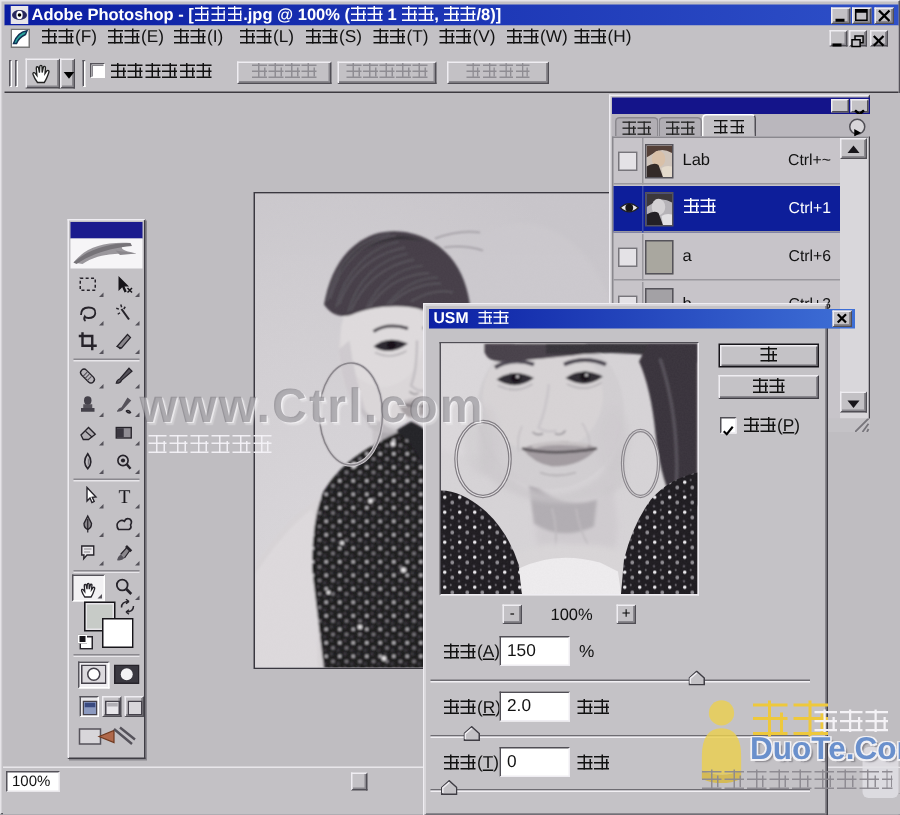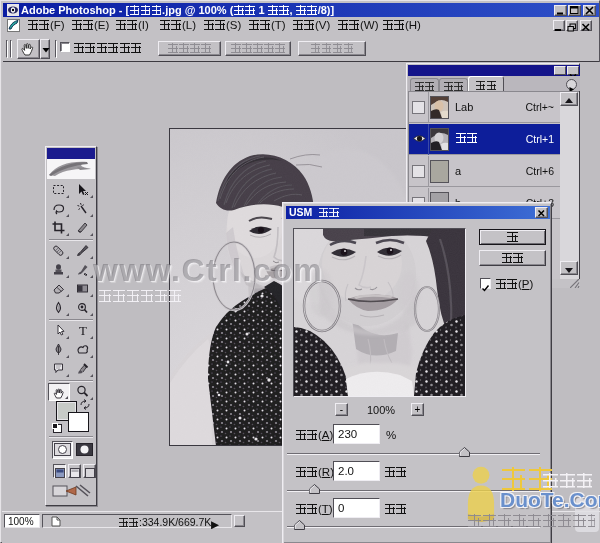--- a/index.html
+++ b/index.html
@@ -398,21 +398,21 @@
  </div>
 
  <div class="abs" style="left:1px;top:215px;width:172px;height:9px;background:#c4c2c6">
   <svg class="abs" style="right:0;bottom:0" width="10" height="9" viewBox="0 0 10 9">
           <path d="M9 0 L0 9 M9 3.5 L5 9 M9 7 L8 9" stroke="#77757b" stroke-width="1.2"></path>
         </svg>
  </div>
 </div>
 
 <div id="dlg" class="abs" style="left:281px;top:201px;width:270px;height:342px;background:#c4c2c6;border-top:1px solid #efedf2;border-left:1px solid #efedf2;border-right:1px solid #3f3d44;border-bottom:1px solid #3f3d44;box-shadow:inset 1px 1px 0 #d8d6da,inset -1px -1px 0 #8a888e;z-index:5">
- <div class="abs" style="left:3px;top:3px;width:264px;height:13px;background:linear-gradient(90deg,#0c20a4,#3e6fd6);color:#fff;font-size:10.5px;font-weight:bold;line-height:13px">
+ <div class="abs" style="left:3px;top:3px;width:284px;height:13px;background:linear-gradient(90deg,#0c20a4,#3e6fd6);color:#fff;font-size:10.5px;font-weight:bold;line-height:13px">
   <span style="position:absolute;left:3px;top:0">USM&nbsp;&nbsp;<i class="z" style="margin-top:1px"></i><i class="z" style="margin-top:1px"></i></span>
   <div class="abs" style="right:2px;top:1px;width:13px;height:11px;background:#c4c2c6;border-top:1px solid #efedf2;border-left:1px solid #efedf2;border-right:1px solid #504e55;border-bottom:1px solid #504e55;box-shadow:inset -1px -1px 0 #8a888e"><svg width="11" height="9" viewBox="0 0 11 9">
             <path d="M2.5 1.5 L8 7 M8 1.5 L2.5 7" stroke="#000" stroke-width="1.5"></path>
           </svg></div>
  </div>
 
  <div class="abs" style="left:10px;top:25px;width:173px;height:169px;border-top:1px solid #504e55;border-left:1px solid #504e55;border-right:1px solid #efedf2;border-bottom:1px solid #efedf2;background:#d8d5d8">
   <svg width="171" height="167" viewBox="0 0 171 167">
  <defs>
   <pattern id="seq2" width="10" height="10" patternUnits="userSpaceOnUse">
@@ -488,21 +488,21 @@
           </filter>
  <rect width="171" height="167" filter="url(#grain)" opacity="0.10"></rect>
 </svg>
  </div>
 
  <div class="abs btn" style="left:52px;top:200px;width:13px;height:13px;font-size:10px;text-align:center;line-height:11px">-</div>
  <span class="abs" style="left:84px;top:201px;font-size:11px;color:#111">100%</span>
  <div class="abs btn" style="left:128px;top:200px;width:13px;height:13px;font-size:10px;text-align:center;line-height:11px">+</div>
 
  <span class="abs" style="left:12px;top:226px;font-size:11.5px;color:#111"><i class="z"></i><i class="z"></i>(<u>A</u>):</span>
- <div class="abs" style="left:50px;top:221px;width:47px;height:20px;background:#fff;border-top:1.5px solid #504e55;border-left:1.5px solid #504e55;border-right:1px solid #efedf2;border-bottom:1px solid #efedf2;font-size:11.5px;padding:3px 0 0 4px;color:#111">230</div>
+ <div class="abs" style="left:50px;top:221px;width:47px;height:20px;background:#fff;border-top:1.5px solid #504e55;border-left:1.5px solid #504e55;border-right:1px solid #efedf2;border-bottom:1px solid #efedf2;font-size:11.5px;padding:3px 0 0 4px;color:#111">150</div>
  <span class="abs" style="left:103px;top:226px;font-size:11.5px;color:#111">%</span>
  <div class="abs" style="left:4px;top:250px;width:253px;height:2px;border-top:1px solid #6e6c72;border-bottom:1px solid #f2f0f4"></div>
  <svg class="abs" style="left:176px;top:244px" width="11" height="10" viewBox="0 0 11 10">
         <path d="M5.5 0.5 L10.5 5 L10.5 9.5 L0.5 9.5 L0.5 5 Z" fill="#c4c2c6" stroke="#3f3d44" stroke-width="1"></path>
         <path d="M5.5 1.5 L1.2 5.3 L1.2 8.7" fill="none" stroke="#f0eef2" stroke-width="1"></path>
       </svg>
 
  <span class="abs" style="left:12px;top:263px;font-size:11.5px;color:#111"><i class="z"></i><i class="z"></i>(<u>R</u>):</span>
  <div class="abs" style="left:50px;top:258px;width:47px;height:20px;background:#fff;border-top:1.5px solid #504e55;border-left:1.5px solid #504e55;border-right:1px solid #efedf2;border-bottom:1px solid #efedf2;font-size:11.5px;padding:3px 0 0 4px;color:#111">2.0</div>
  <span class="abs" style="left:101px;top:263px;font-size:11.5px;color:#111"><i class="z"></i><i class="z"></i></span>
@@ -524,28 +524,20 @@
  <div class="abs" style="left:196px;top:26px;width:67px;height:16px;background:#c4c2c6;border:1px solid #17151a;box-shadow:inset 1px 1px 0 #efedf2,inset -1px -1px 0 #6e6c72;text-align:center;font-size:11.5px;padding-top:1px;color:#111"><i class="z"></i></div>
  <div class="abs" style="left:196px;top:47px;width:67px;height:16px;background:#c4c2c6;border-top:1px solid #efedf2;border-left:1px solid #efedf2;border-right:1px solid #3f3d44;border-bottom:1px solid #3f3d44;box-shadow:inset -1px -1px 0 #8a888e;text-align:center;font-size:11.5px;padding-top:1px;color:#111"><i class="z"></i><i class="z"></i></div>
  <div class="abs" style="left:197px;top:75px;width:11px;height:11px;background:#fff;border-top:1px solid #504e55;border-left:1px solid #504e55;border-right:1px solid #efedf2;border-bottom:1px solid #efedf2"><svg width="9" height="9" viewBox="0 0 9 9">
           <path d="M1.5 4.5 L3.5 6.5 L7.5 1.5" stroke="#000" stroke-width="1.4" fill="none"></path>
         </svg></div>
  <span class="abs" style="left:212px;top:75px;font-size:11.5px;color:#111"><i class="z"></i><i class="z"></i>(<u>P</u>)</span>
 </div>
 
 <div id="status" class="abs">
  <div class="abs" style="left:2px;top:2px;width:36px;height:14px;background:#fff;border-top:1px solid #55535a;border-left:1px solid #55535a;border-right:1px solid #e8e6ea;border-bottom:1px solid #e8e6ea;font-size:10px;line-height:14px;padding-left:3px">100%</div>
- <div class="abs" style="left:40px;top:2px;width:190px;height:14px;border-top:1px solid #55535a;border-left:1px solid #55535a;border-right:1px solid #e8e6ea;border-bottom:1px solid #e8e6ea;font-size:10.5px;line-height:14px;">
-  <span style="position:absolute;left:8px;top:1px"><svg width="10" height="11" viewBox="0 0 10 11">
-            <path d="M1 1 L6 1 L9 4 L9 10 L1 10 Z" fill="#fff" stroke="#555"></path>
-            <path d="M6 1 L6 4 L9 4" fill="none" stroke="#555"></path>
-          </svg></span>
-  <span style="position:absolute;left:75px"><i class="z" style="color:#111"></i><i class="z" style="color:#111"></i>:334.9K/669.7K</span>
-  <span style="position:absolute;right:12px;top:2px">▶</span>
- </div>
  <div class="abs btn" style="left:232px;top:3px;width:11px;height:12px"></div>
 </div>
 <div id="bottomstrip" class="abs"></div>
 
 <div class="abs" style="left:92px;top:251px;z-index:9;font-size:32px;font-weight:bold;color:rgba(112,109,116,0.5);text-shadow:1px 1px 0 rgba(250,249,252,0.6),2px 2px 1px rgba(255,255,255,0.3);letter-spacing:1.5px;font-family:'Liberation Sans',sans-serif">www.Ctrl.com</div>
 <div class="abs" style="left:97px;top:287px;z-index:9;font-size:14px;color:rgba(244,242,247,0.95);text-shadow:1px 1px 1px rgba(84,82,90,0.75)"><i class="z"></i><i class="z"></i><i class="z"></i><i class="z"></i><i class="z"></i><i class="z"></i></div>
 <div class="abs" style="left:0;top:0;z-index:9">
  <div class="abs" style="left:574px;top:497px;width:24px;height:34px;background:rgba(225,223,228,0.85);border-radius:4px"></div>
       <svg class="abs" style="left:464px;top:464px" width="32" height="58" viewBox="0 0 34 62" opacity="0.88">
   <circle cx="17" cy="11" r="9" fill="#ecd04e" opacity="0.92"></circle>

